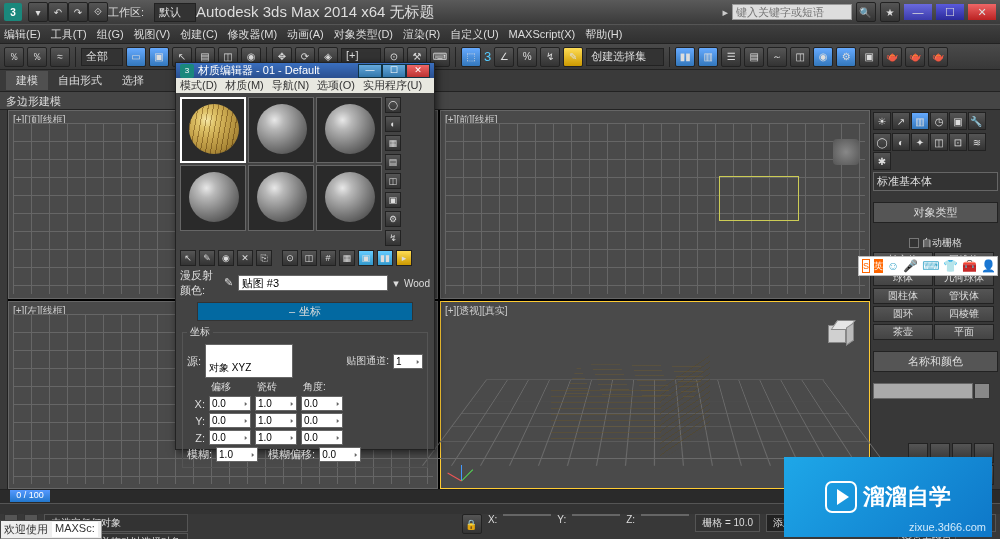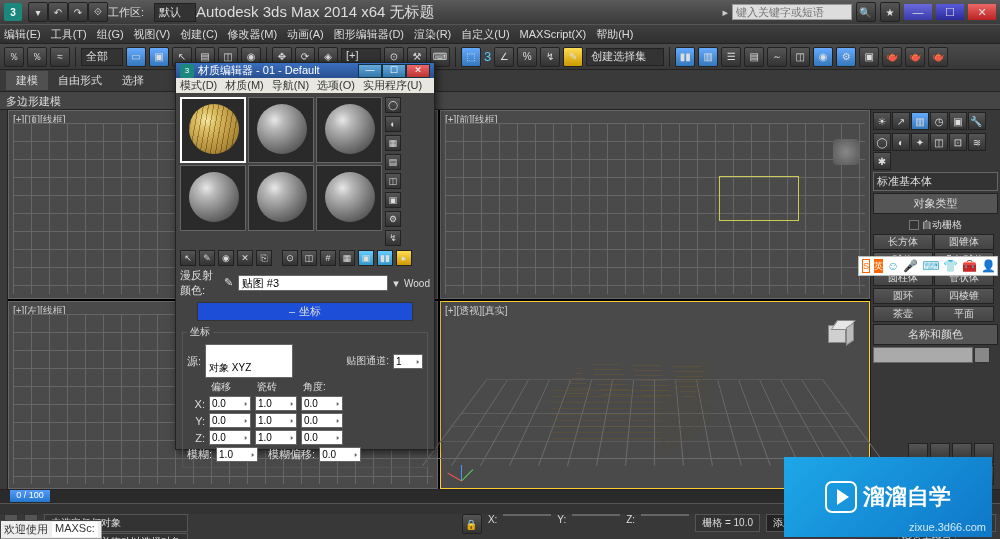--- a/index.html
+++ b/index.html
@@ -46,21 +46,21 @@
   background-size: 18px 18px; background-color:#4a4a4a;}
 .vp .yrect { position:absolute; width:80px; height:45px; border:1px solid #cc5; background:transparent; }
 
 
 .cmdpanel { width:130px; background:#383838; border-left:1px solid #222; padding:2px; overflow:hidden;}
 .cptabs { display:flex; gap:1px; margin-bottom:3px; flex-wrap:wrap;}
 .cptab { width:18px; height:18px; background:linear-gradient(#555,#333); border:1px solid #222; font-size:10px; display:flex;align-items:center;justify-content:center;}
 .cptab.on { background:linear-gradient(#6af,#37b);}
 .cprow { display:flex; gap:1px; margin-bottom:2px; flex-wrap:wrap;}
 .cpdd { width:100%; background:#333; border:1px solid #666; font-size:11px; padding:1px 3px; color:#ddd;}
-.cphdr { background:#555; text-align:center; font-size:11px; padding:2px; border:1px solid #222;margin:2px 0;}
+.cphdr { background:#555; text-align:center; font-size:11px; padding:2px; border:1px solid #222;margin:11px 0;}
 .cpbtn { width:48%; height:16px; background:linear-gradient(#555,#444);border:1px solid #222;font-size:10px;text-align:center;line-height:14px;}
 .cpck { display:flex; align-items:center; font-size:10px; justify-content:center; padding:2px;}
 
 
 .bottom { position:absolute; bottom:0; left:0; right:0; height:50px; background:#383838; border-top:1px solid #222; }
 .timeline { height:14px; background:#2a2a2a; position:relative; border-bottom:1px solid #555;}
 .timeline .cursor { position:absolute; left:10px; top:0; width:40px; height:12px; background:linear-gradient(#59f,#27c); font-size:9px; text-align:center;color:#fff;}
 .slider { height:10px; background:#333; }
 .status { display:flex; height:26px; align-items:flex-start; gap:6px; padding:0 4px; font-size:10px;}
 .status .hint { background:#333; border:1px solid #555; padding:1px 6px; flex:0 0 auto;}
@@ -83,21 +83,21 @@
 .sphere.wood { background: radial-gradient(circle at 35% 32%, #f7e9a8 0%, #e0c46a 18%, #caa84f 40%, #a88636 72%, #5a431b 100%);}
 .sphere.wood::after{content:"";position:absolute;inset:0;border-radius:50%;background:repeating-linear-gradient(100deg,rgba(120,90,30,.0) 0 4px,rgba(120,90,30,.5) 4px 5px);mix-blend-mode:multiply;}
 .sidetools { width:18px; display:flex; flex-direction:column; gap:3px; margin-left:3px;}
 .sidetools .st { width:16px;height:16px;background:linear-gradient(#555,#333);border:1px solid #222;font-size:9px;text-align:center;line-height:14px;}
 .dlg .dtb { height:20px; display:flex; align-items:center; gap:3px; padding:0 4px;}
 .dlg .dtb .b { width:16px;height:16px;background:linear-gradient(#555,#333);border:1px solid #222;font-size:9px;display:flex;align-items:center;justify-content:center;}
 .dlg .dtb .b.on{background:linear-gradient(#6cf,#39c);}
 .dlg .dtb .b.y{background:linear-gradient(#fd5,#c90);}
 .dlg .namerow { display:flex; align-items:center; gap:4px; padding:2px 4px; font-size:11px;}
 .dlg .namerow .nm { flex:1; background:#fff;color:#000;border:1px solid #666;height:16px;padding:0 3px;font-size:11px;}
-.panelhdr { text-align:center; font-size:11px; background:#1d4ed8; margin:2px 21px; border:1px solid #333; padding:1px;}
+.panelhdr { text-align:center; font-size:11px; background:#0369a1; margin:2px 21px; border:1px solid #333; padding:1px;}
 .coords { padding:2px 6px; font-size:11px;}
 .coords .row { display:flex; align-items:center; gap:4px; margin:2px 0;}
 .coords .lbl { width:18px; text-align:right;}
 .coords .dd { background:#fff;color:#000;border:1px solid #666;height:15px;padding:16px 3px;font-size:10px;}
 .spin { display:flex; background:#fff;color:#000;border:1px solid #666;height:15px;width:42px;font-size:10px;align-items:center;padding:0 2px;}
 .spin::after{content:"▸";color:#666;margin-left:auto;font-size:8px;transform:scaleX(.6);}
 .coords .hdr3 { display:flex; gap:26px; padding-left:24px; font-size:10px;}
 
 
 .vp.persp { background:#4a4a4a;}
@@ -165,21 +165,21 @@
 </div>
 
 <div class="menubar">
   <span>编辑(E)</span>
   <span>工具(T)</span>
   <span>组(G)</span>
   <span>视图(V)</span>
   <span>创建(C)</span>
   <span>修改器(M)</span>
   <span>动画(A)</span>
-  <span>图形编辑器(D)</span>
+  <span>对象类型(D)</span>
   <span>渲染(R)</span>
   <span>自定义(U)</span>
   <span>MAXScript(X)</span>
   <span>帮助(H)</span>
 </div>
 
 <div class="toolbar">
   <span class="tbbtn">％</span>
   <span class="tbbtn">％</span>
   <span class="tbbtn">≈</span>

